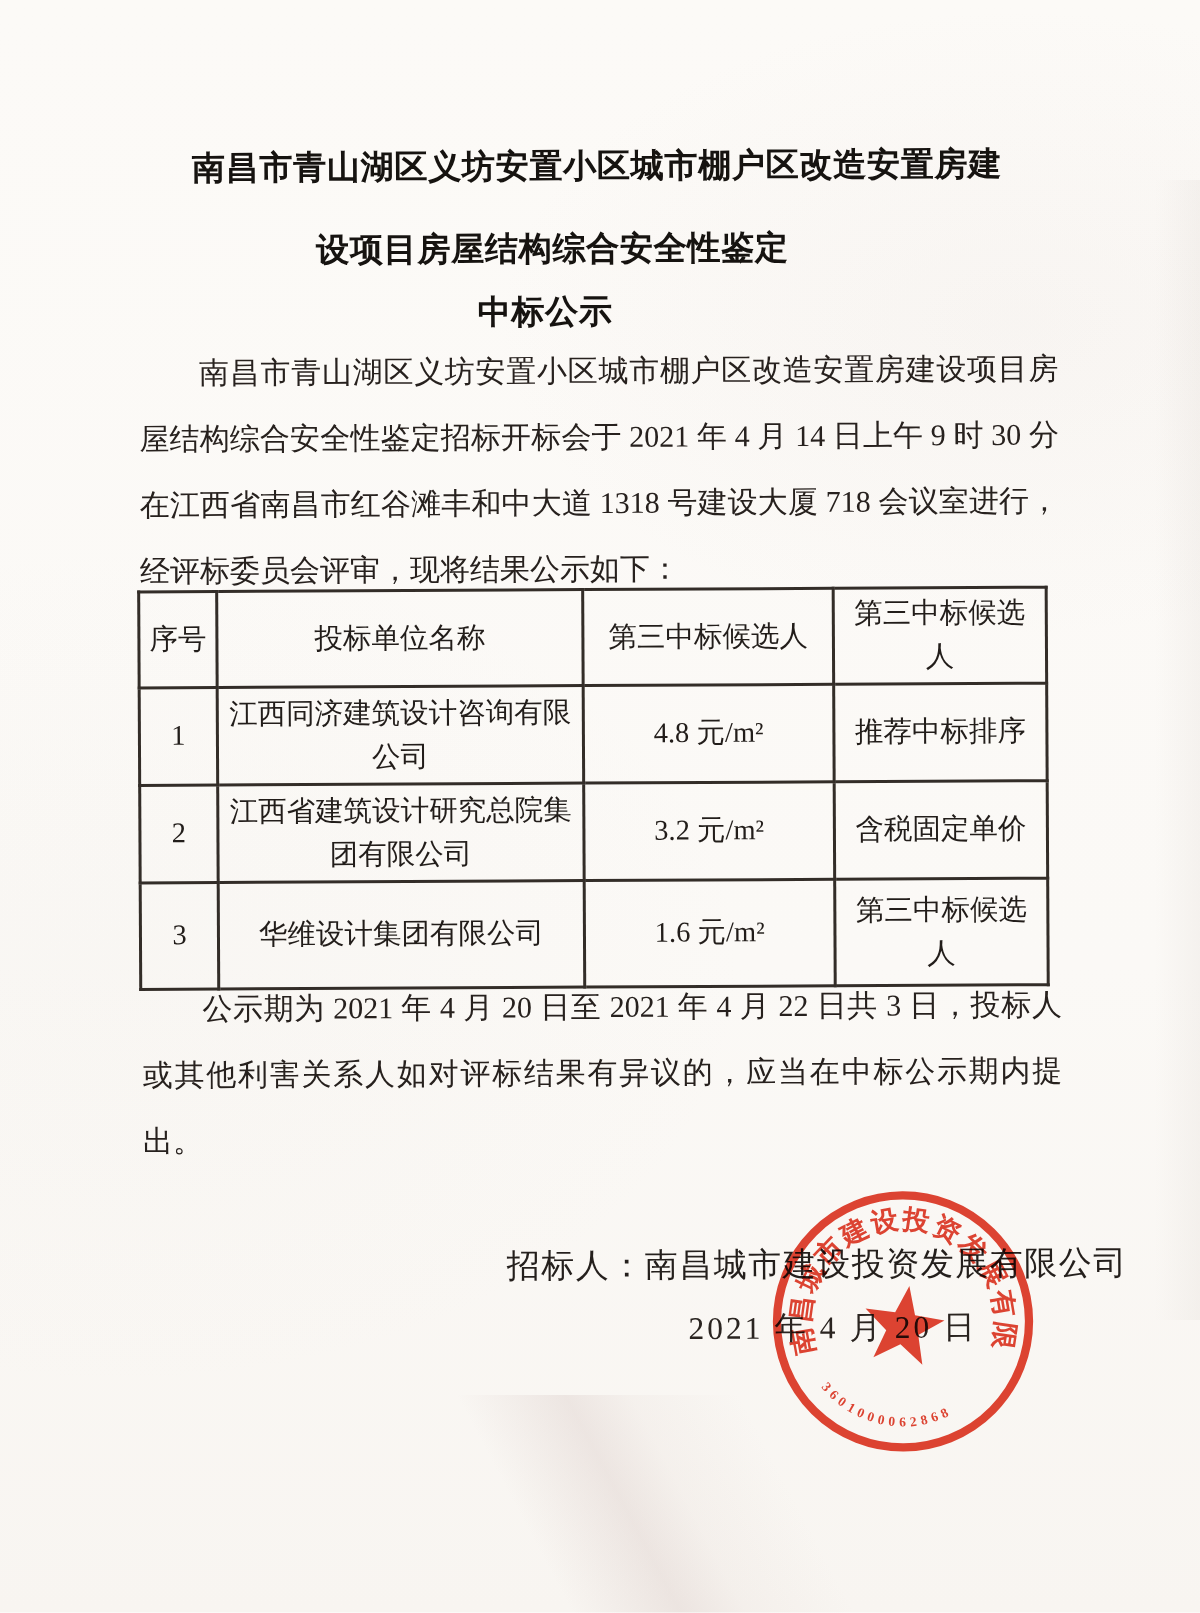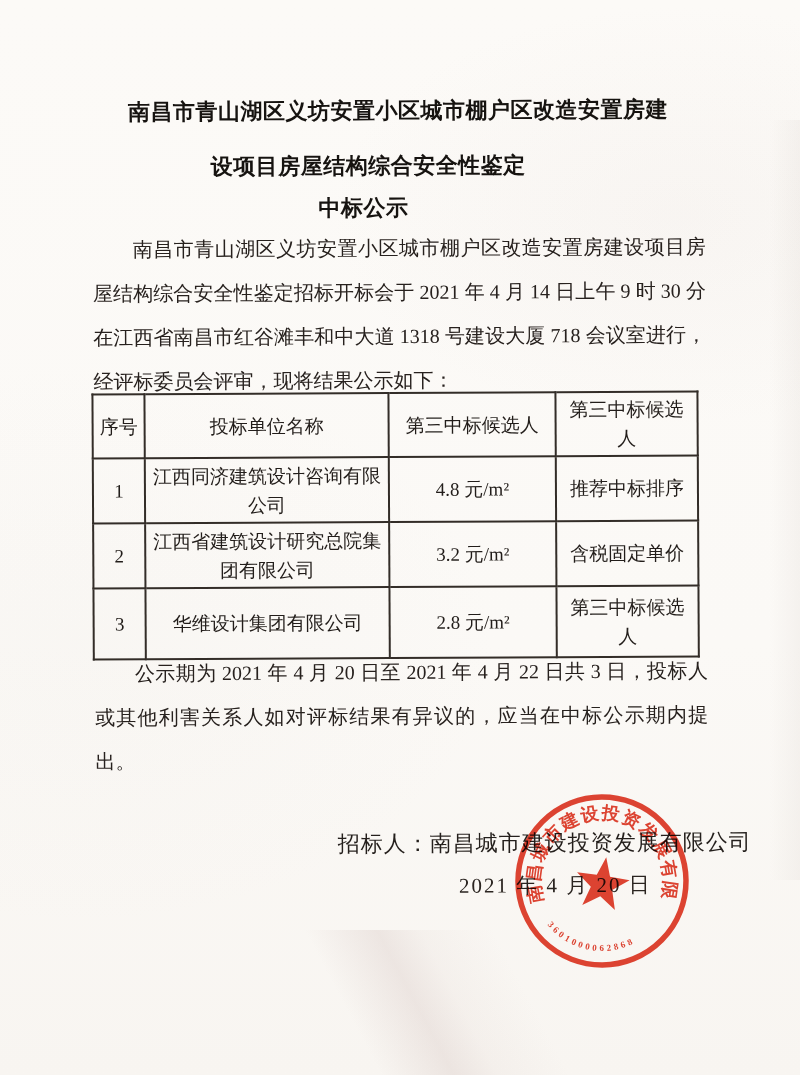--- a/index.html
+++ b/index.html
@@ -116,21 +116,21 @@
       </tr>
       <tr class="r2">
         <td>2</td>
         <td>江西省建筑设计研究总院集团有限公司</td>
         <td>3.2 元/m²</td>
         <td>含税固定单价</td>
       </tr>
       <tr class="r3">
         <td>3</td>
         <td>华维设计集团有限公司</td>
-        <td>2.8 元/m²</td>
+        <td>1.6 元/m²</td>
         <td>第三中标候选人</td>
       </tr>
     </tbody>
   </table>
 
   <div class="para para-indent closing">公示期为 2021 年 4 月 20 日至 2021 年 4 月 22 日共 3 日，投标人或其他利害关系人如对评标结果有异议的，应当在中标公示期内提出。</div>
 
   <div class="sig-line"><span>招标人：</span><span>南昌城市建设投资发展有限公司</span></div>
 
   <div class="date-line">2021 年 4 月 20 日</div>

